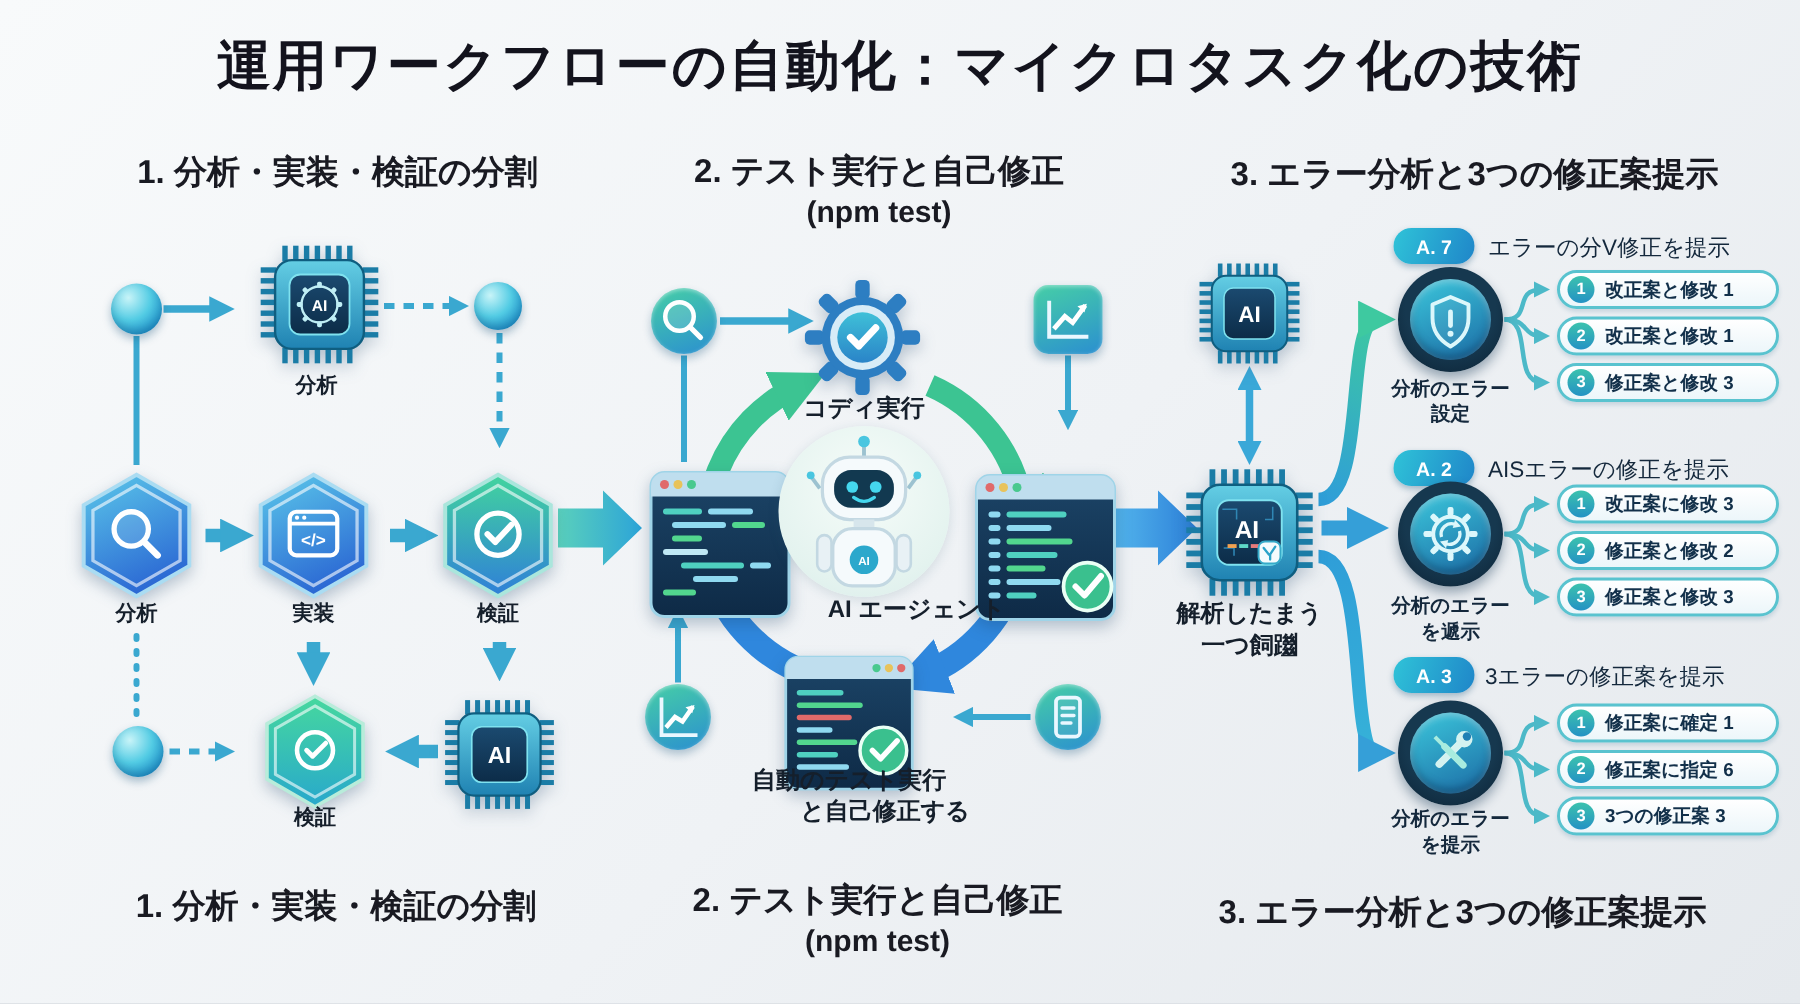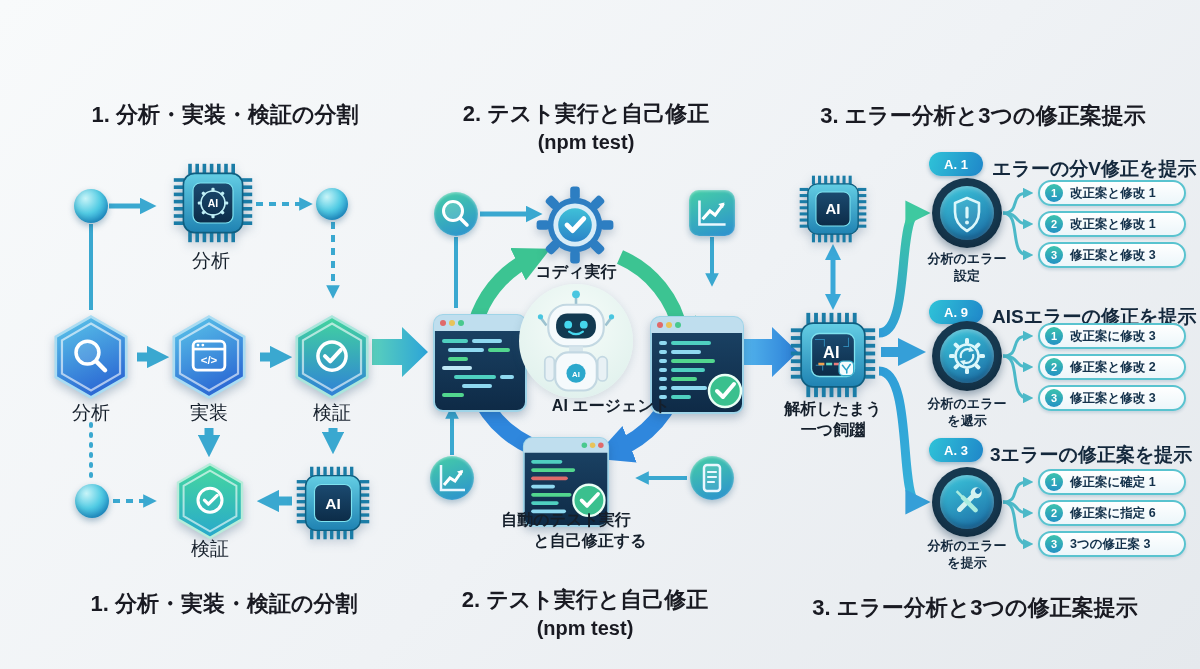--- a/index.html
+++ b/index.html
@@ -4,24 +4,24 @@
 <style>
   html,body{margin:0;padding:0;background:#d9dde2}
   .stage{position:relative;width:1200px;height:669px;overflow:hidden;
          background:linear-gradient(135deg,#f8fafb 0%,#eff2f5 55%,#e5e9ed 100%);
          font-family:"Liberation Sans","DejaVu Sans",sans-serif;color:#15161f}
   .abs{position:absolute}
   .ctr{transform:translateX(-50%);text-align:center;white-space:nowrap}
   .title{font-size:36px;font-weight:900;letter-spacing:1.5px;color:#13131d}
   .hdr{font-size:22px;font-weight:800;color:#191a22}
   .hdr .sub{font-size:20px;font-weight:800;margin-top:2px}
-  .lbl{font-size:19px;font-weight:400;color:#151f2b}
+  .lbl{font-size:14px;font-weight:700;color:#151f2b}
   .lbl-m{font-size:16px;font-weight:800;color:#151f2b}
   .cap{font-size:13px;font-weight:800;color:#14283c;line-height:1.15}
-  .bTitle{font-size:19px;font-weight:700;color:#14283c}
+  .bTitle{font-size:15px;font-weight:400;color:#14283c}
   .badge{width:54px;height:24px;border-radius:13px;
          background:linear-gradient(110deg,#2fc3d8,#1f86c9);
          color:#fff;font-size:13px;font-weight:800;display:flex;align-items:center;justify-content:center;
          box-shadow:0 2px 4px rgba(20,80,120,.35)}
   .pill{width:148px;height:26px;border-radius:14px;box-sizing:border-box;
         background:linear-gradient(#ffffff,#ecf6fa);border:2px solid #59c3cf;
         box-shadow:0 2px 3px rgba(40,100,140,.18);display:flex;align-items:center;gap:7px;padding:0 5px}
   .pnum{width:18px;height:18px;border-radius:50%;flex:0 0 18px;
         background:linear-gradient(#3cc2ae,#2492c4);color:#fff;font-size:11px;font-weight:800;
         display:flex;align-items:center;justify-content:center}
@@ -205,20 +205,21 @@
       <path d="M1003 213 C1022 213 1008 255 1028 255" marker-end="url(#mTiny)"></path>
       <path d="M1003 356 C1022 356 1008 336 1028 336" marker-end="url(#mTiny)"></path>
       <path d="M1003 356 C1020 356 1014 367 1028 367" marker-end="url(#mTiny)"></path>
       <path d="M1003 356 C1022 356 1008 398 1028 398" marker-end="url(#mTiny)"></path>
       <path d="M1003 502 C1022 502 1008 482 1028 482" marker-end="url(#mTiny)"></path>
       <path d="M1003 502 C1020 502 1014 513 1028 513" marker-end="url(#mTiny)"></path>
       <path d="M1003 502 C1022 502 1008 544 1028 544" marker-end="url(#mTiny)"></path>
     </g>
   </svg>
 
+  <div class="abs ctr title" style="left:600px;top:20px">運用ワークフローの自動化：マイクロタスク化の技術</div>
   <div class="abs ctr hdr" style="left:225px;top:100px">1. 分析・実装・検証の分割</div>
   <div class="abs ctr hdr" style="left:586px;top:99px">
     <div>2. テスト実行と自己修正</div>
     <div class="sub">(npm test)</div>
   </div>
   <div class="abs ctr hdr" style="left:983px;top:101px">3. エラー分析と3つの修正案提示</div>
 
   <div class="abs ctr hdr" style="left:224px;top:589px">1. 分析・実装・検証の分割</div>
   <div class="abs ctr hdr" style="left:585px;top:585px">
     <div>2. テスト実行と自己修正</div>
@@ -452,21 +453,21 @@
         <rect x="60" y="59" width="6" height="3" fill="#9fd0ff"></rect>
     </g>
     <g>
       <rect x="57" y="57" width="17" height="17" rx="5" fill="#f4fbfd" stroke="#35aac9" stroke-width="1.5"></rect>
       <path d="M61 62 l4 5 M70 61 l-4 6 v4" stroke="#2ba3c9" stroke-width="1.8" fill="none" stroke-linecap="round"></path>
     </g>
   </svg>
   <div class="abs ctr lbl-m" style="left:833px;top:399px">解析したまう</div>
   <div class="abs ctr lbl-m" style="left:833px;top:420px">一つ飼躖</div>
 
-  <div class="abs badge" style="left:929px;top:152px">A. 1</div>
+  <div class="abs badge" style="left:929px;top:152px">A. 7</div>
   <div class="abs bTitle" style="left:992px;top:156px">エラーの分V修正を提示</div>
   <div class="abs discO" style="left:932px;top:178px;width:70px;height:70px">
     <div class="discI"></div>
     <svg class="discG" width="44" height="44" viewBox="0 0 44 44">
       <path d="M22 7 L34 12 V21 C34 30 29 36 22 40 C15 36 10 30 10 21 V12 Z" fill="rgba(255,255,255,.07)" stroke="#dcf7fb" stroke-width="2.6" stroke-linejoin="round"></path>
       <path d="M22 17 L22 26" stroke="#dcf7fb" stroke-width="3.2" stroke-linecap="round"></path>
       <circle cx="22" cy="31.5" r="2" fill="#dcf7fb"></circle>
     </svg>
   </div>
   <div class="abs ctr cap" style="left:967px;top:252px">分析のエラー</div>
@@ -477,21 +478,21 @@
   </div>
   <div class="abs pill" style="left:1038px;top:211px">
     <span class="pnum">2</span>
     <span class="plabel">改正案と修改 1</span>
   </div>
   <div class="abs pill" style="left:1038px;top:242px">
     <span class="pnum">3</span>
     <span class="plabel">修正案と修改 3</span>
   </div>
 
-  <div class="abs badge" style="left:929px;top:300px">A. 9</div>
+  <div class="abs badge" style="left:929px;top:300px">A. 2</div>
   <div class="abs bTitle" style="left:992px;top:304px">AISエラーの修正を提示</div>
   <div class="abs discO" style="left:932px;top:321px;width:70px;height:70px">
     <div class="discI"></div>
     <svg class="discG" width="44" height="44" viewBox="0 0 44 44">
       <g fill="#dcf7fb">
         <rect x="20" y="4" width="4" height="6" rx="1.5"></rect>
           <rect x="20" y="34" width="4" height="6" rx="1.5"></rect>
         <rect x="4" y="20" width="6" height="4" rx="1.5"></rect>
           <rect x="34" y="20" width="6" height="4" rx="1.5"></rect>
         <rect x="20" y="4" width="4" height="6" rx="1.5" transform="rotate(45 22 22)"></rect>

